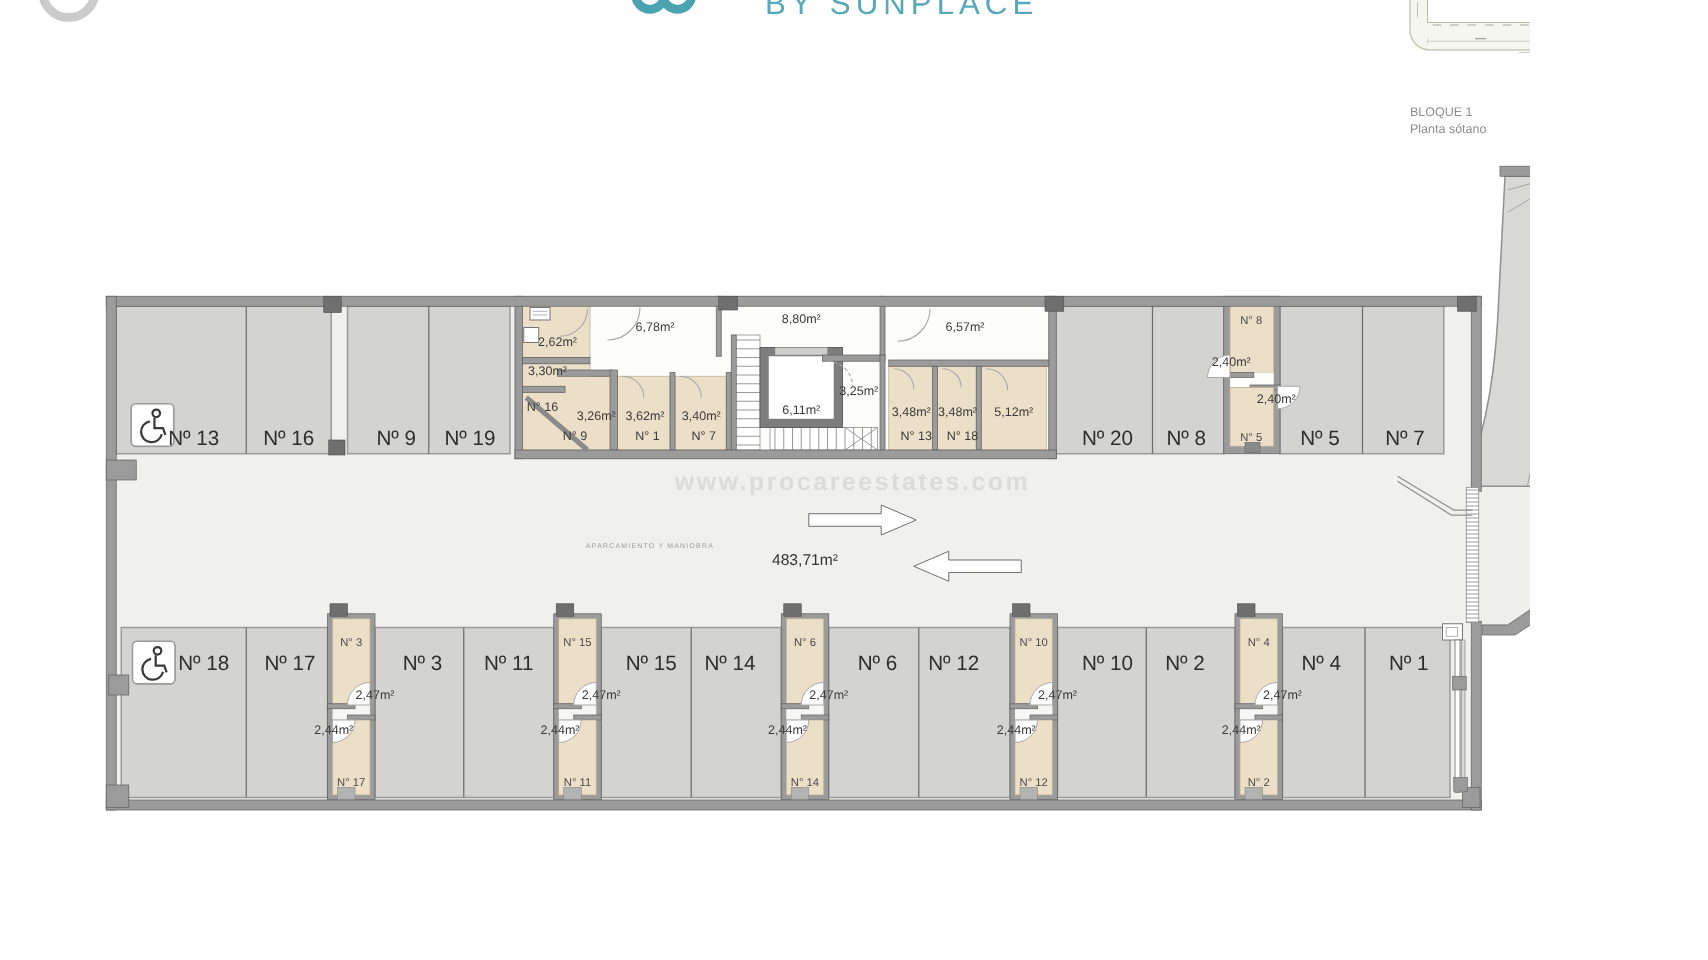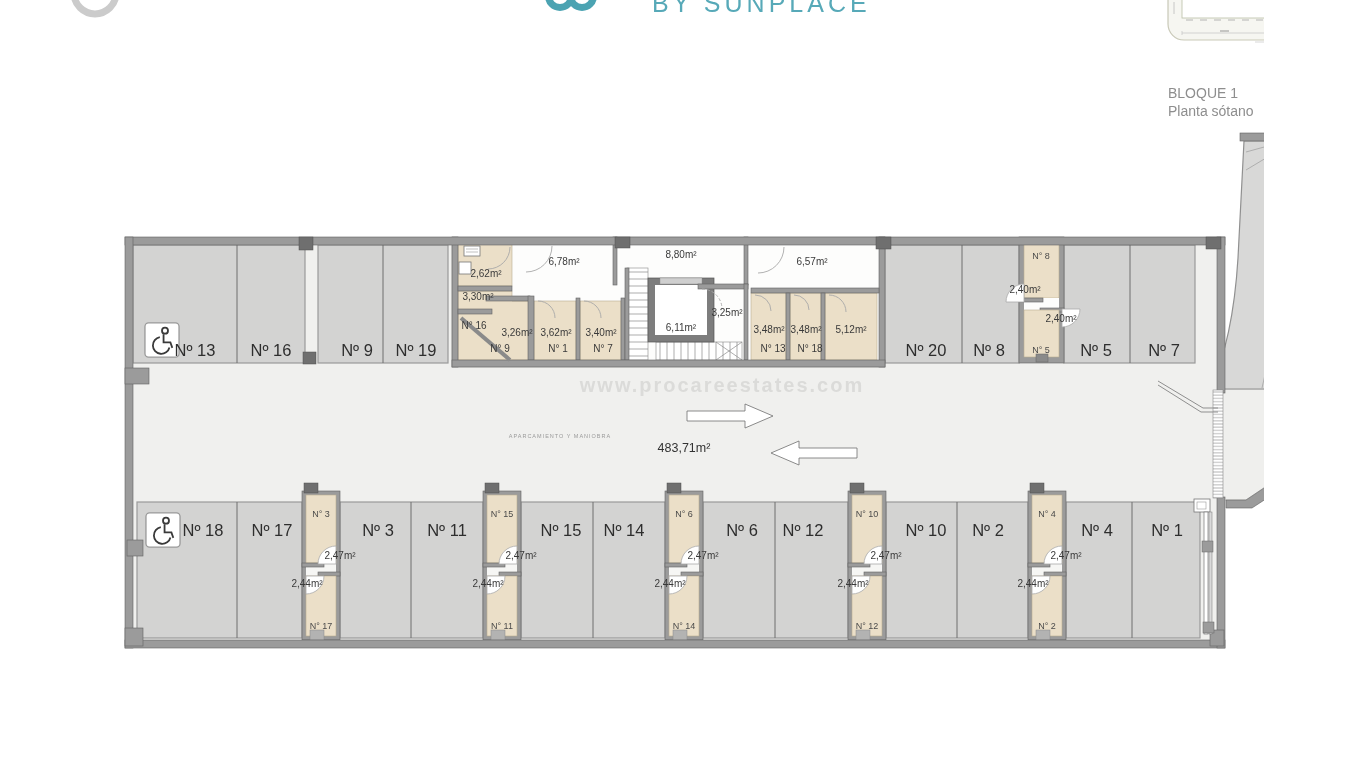--- a/index.html
+++ b/index.html
@@ -1,20 +1,20 @@
 <!DOCTYPE html>
 <html><head>
 <meta charset="utf-8">
 <style>
   html,body{margin:0;padding:0;background:#ffffff;}
   #page{position:relative;width:1224px;height:768px;background:#ffffff;overflow:hidden;
-        font-family:"Liberation Sans", sans-serif;margin-left:40px;}
+        font-family:"Liberation Sans", sans-serif;}
   .abs{position:absolute;}
   #brand-text{left:612px;top:-11px;font-size:25px;letter-spacing:4px;color:#57a9b8;font-weight:400;white-space:nowrap;}
-  #plan-caption{left:1128px;top:84px;font-size:14px;line-height:1.3;color:#8e8e8e;}
+  #plan-caption{left:1128px;top:84px;font-size:10px;line-height:1.3;color:#8e8e8e;}
   svg text{font-family:"Liberation Sans", sans-serif;}
   .pk{font-size:16.5px;fill:#2e2e2e;}
   .rm{font-size:10px;fill:#3a3a3a;}
   .sm{font-size:9px;fill:#4a4a4a;}
   .wm{font-size:20px;font-weight:600;letter-spacing:2px;fill:#dbdbd9;}
   .zone{font-size:5.5px;letter-spacing:1px;fill:#9a9a9a;}
   .wall{fill:#9b9b9b;stroke:#636363;stroke-width:0.6;}
   .pill{fill:#6f6f6f;stroke:#4f4f4f;stroke-width:0.5;}
   .park{fill:#d3d3d2;stroke:#9a9a9a;stroke-width:1.2;}
   .stor{fill:#ebdfc8;stroke:#b9ad92;stroke-width:0.6;}

